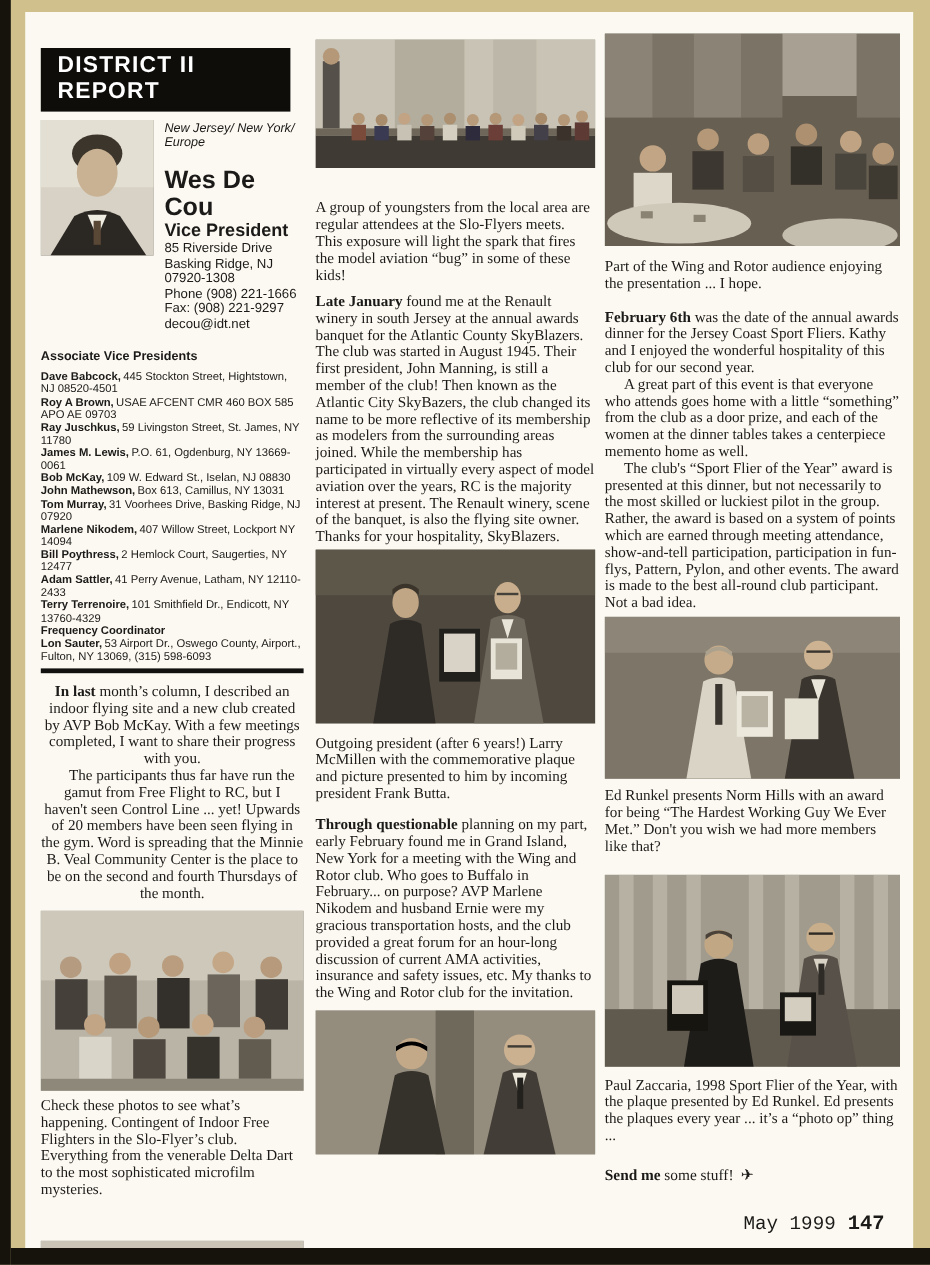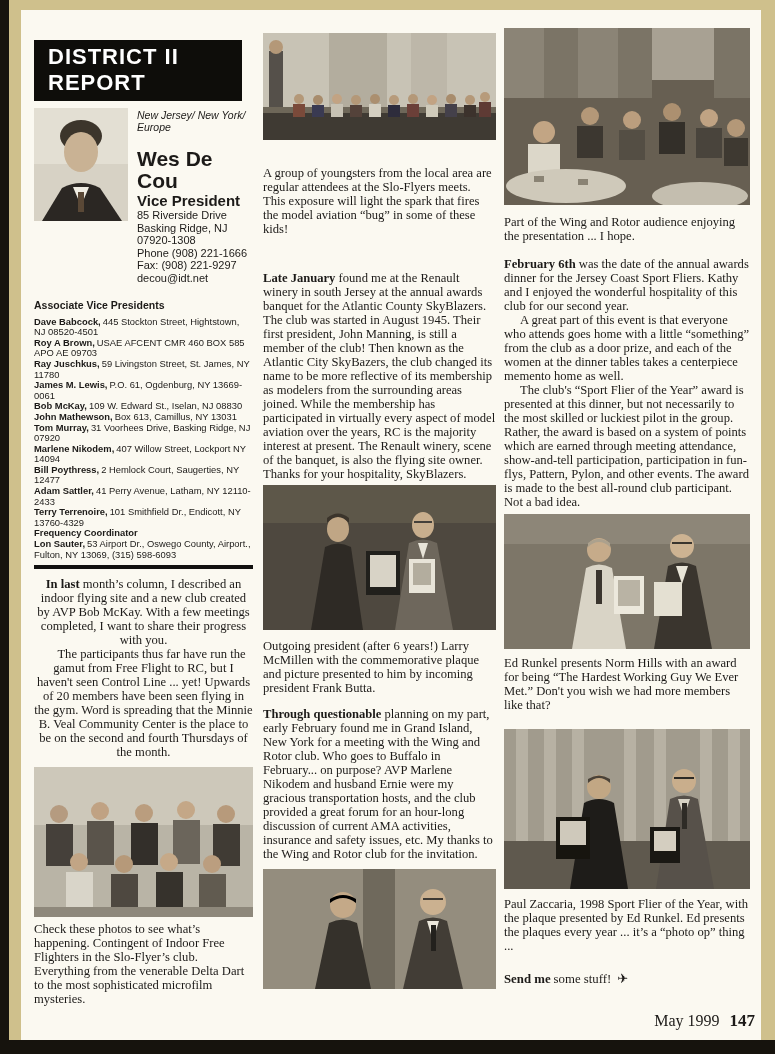--- a/index.html
+++ b/index.html
@@ -18,21 +18,21 @@
     background:#fbf9f1; overflow:hidden;
   }
   .col { position:absolute; }
   .col-left  { left:13px;  top:30px; width:219px; }
   .col-mid   { left:242px; top:23px; width:233px; }
   .col-right { left:483px; top:18px; width:246px; }
 
   .banner {
     width:188px; background:#0e0d0a; color:#ffffff;
     font-family:"Liberation Sans", sans-serif; font-weight:bold;
-    font-size:22px; letter-spacing:1px; padding:4px 6px 5px 14px;
+    font-size:19px; letter-spacing:1px; padding:4px 6px 5px 14px;
   }
   .profile-row { display:flex; gap:9px; margin-top:7px; }
   .portrait { width:94px; height:113px; flex:none; }
   .contact { flex:1; font-family:"Liberation Sans", sans-serif; padding-top:1px; }
   .region { font-size:10.5px; font-style:italic; margin-bottom:15px; }
   .vp-name { font-size:21px; font-weight:bold; line-height:22px; }
   .vp-title { font-size:15px; font-weight:bold; line-height:17px; }
   .addr { font-size:11px; line-height:12.6px; }
 
   .avp-heading { font-family:"Liberation Sans", sans-serif; font-weight:bold; font-size:10.5px; margin-top:14px; }
@@ -45,22 +45,22 @@
   .indent { text-indent:16px; }
 
   .photo { display:block; background:#9a948a; }
   .photo svg { display:block; width:100%; height:100%; }
 
   .signoff { font-size:12.8px; margin-top:18px; }
   .signoff b { margin-right:3px; }
   .plane { font-size:13px; margin-left:6px; }
 
   .footer {
-    position:absolute; top:1001px; right:6px;
-    font-family:Liberation Serif, serif; font-size:16px;
+    position:absolute; top:1001px; right:24px;
+    font-family:Liberation Mono, monospace; font-size:16px;
   }
   .footer .page-num { font-weight:bold; font-size:17px; margin-left:10px; }
 </style>
 </head>
 <body>
 
 <div class="edge-left"></div>
 <div class="edge-bottom"></div>
 
 <div class="page">
@@ -205,21 +205,21 @@
             <rect x="182" y="71" width="12" height="13" fill="#44404a"></rect>
           <circle cx="207" cy="67" r="5" fill="#b49878"></circle>
             <rect x="201" y="72" width="12" height="12" fill="#3c322c"></rect>
           <circle cx="222" cy="64" r="5" fill="#b79b7b"></circle>
             <rect x="216" y="69" width="12" height="15" fill="#5e3a34"></rect>
         </g>
       </svg>
     </div>
     <div class="caption" style="margin-top:26px;">A group of youngsters from the local area are regular attendees at the Slo-Flyers meets. This exposure will light the spark that fires the model aviation “bug” in some of these kids!</div>
 
-    <div class="body-text" style="margin-top:35px;">
+    <div class="body-text" style="margin-top:8px;">
       <p><b>Late January</b><span> found me at the Renault winery in south Jersey at the annual awards banquet for the Atlantic County SkyBlazers. The club was started in August 1945. Their first president, John Manning, is still a member of the club! Then known as the Atlantic City SkyBazers, the club changed its name to be more reflective of its membership as modelers from the surrounding areas joined. While the membership has participated in virtually every aspect of model aviation over the years, RC is the majority interest at present. The Renault winery, scene of the banquet, is also the flying site owner. Thanks for your hospitality, SkyBlazers.</span></p>
     </div>
 
     <div class="photo" style="height:145px; margin-top:4px;">
       <svg viewBox="0 0 233 145" preserveAspectRatio="none">
         <rect width="233" height="145" fill="#4e483f"></rect>
         <rect width="233" height="38" fill="#5d5749"></rect>
         <ellipse cx="75" cy="44" rx="11" ry="13" fill="#c0a685"></ellipse>
         <path d="M64 38 Q75 26 86 38 L86 33 Q75 24 64 33 Z" fill="#3b342b"></path>
         <path d="M48 145 L62 62 Q75 55 88 62 L100 145 Z" fill="#2e2a25"></path>

